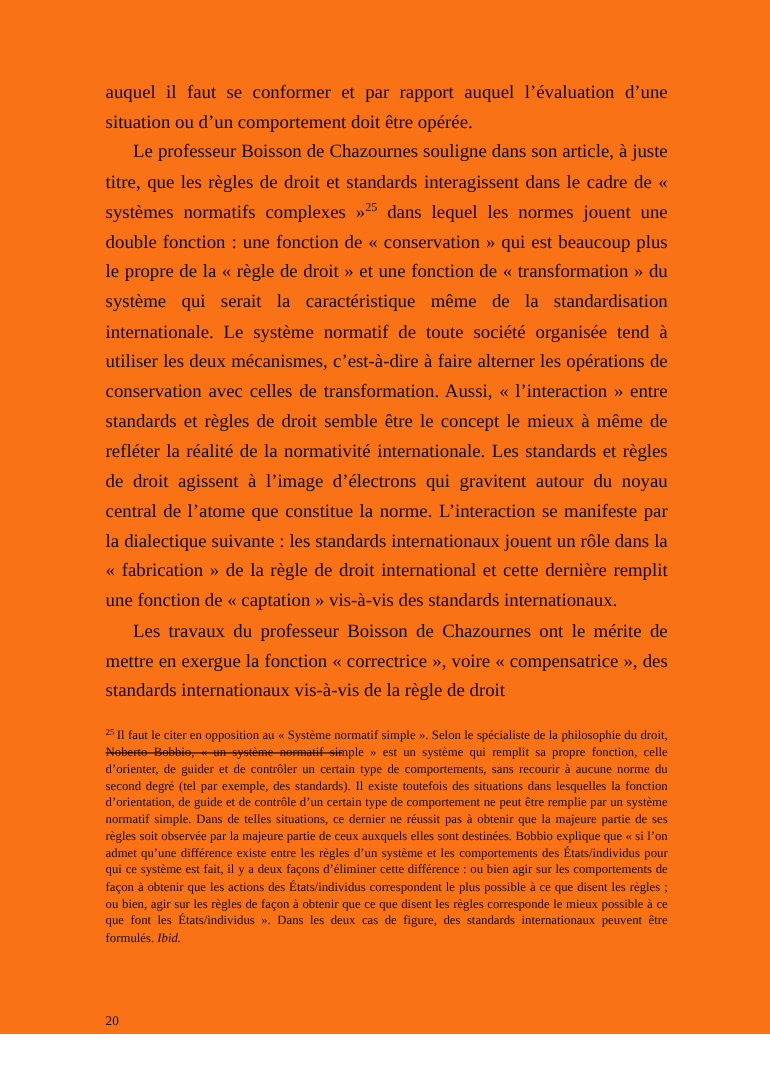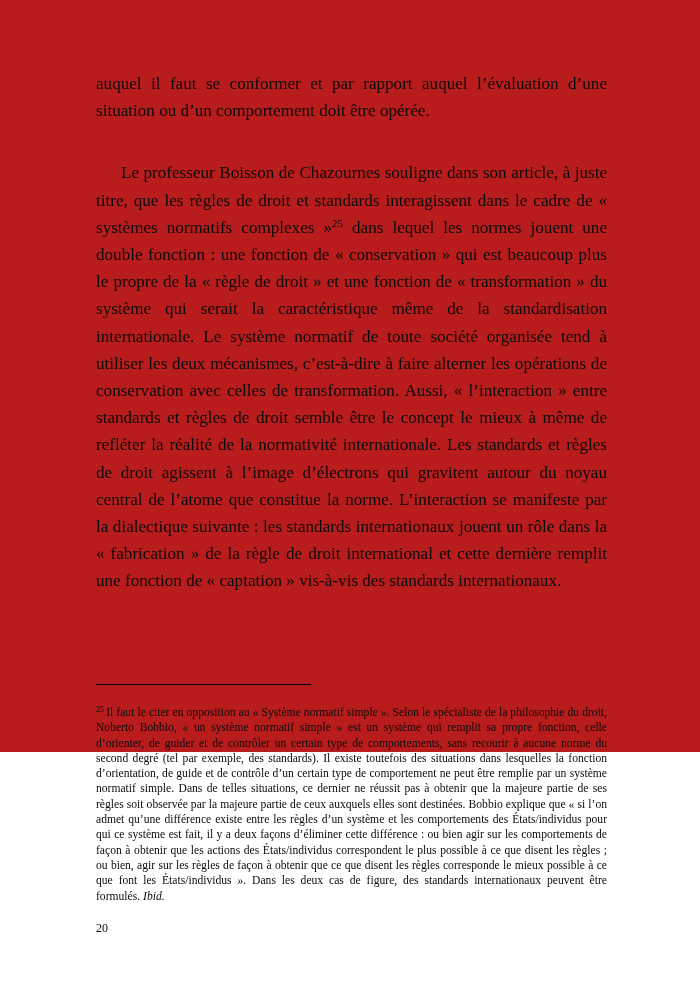--- a/index.html
+++ b/index.html
@@ -14,22 +14,22 @@
     font-family: "Liberation Serif", "DejaVu Serif", serif;
     color: #000000;
     overflow: hidden;
   }
 
   .page {
     position: absolute;
     left: 0;
     top: 0;
     width: 700px;
-    height: 752px;
-    background: #b91c1c;
+    height: 940px;
+    background: #f97316;
   }
 
   
   .body-block {
     position: absolute;
     left: 96px;
     top: 70px;
     width: 511px;
   }
 
@@ -37,21 +37,20 @@
     margin: 0;
     font-size: 17.1px;
     line-height: 27.2px;
     text-align: justify;
     text-justify: inter-word;
     hyphens: none;
     color: #0b0b0b;
   }
   .para.indent {
     text-indent: 25px;
-    margin-top: 35px;
   }
 
   sup.fnmark {
     font-size: 11px;
     line-height: 0;
     vertical-align: 0.56em;
   }
 
   
   .footnote-rule {
@@ -59,21 +58,21 @@
     left: 96px;
     top: 684px;
     width: 215px;
     height: 0;
     border-top: 1.3px solid #000000;
   }
 
   .footnote-block {
     position: absolute;
     left: 96px;
-    top: 705px;
+    top: 661px;
     width: 511px;
   }
 
   .footnote {
     margin: 0;
     font-size: 11.6px;
     line-height: 15.3px;
     text-align: justify;
     text-justify: inter-word;
     hyphens: none;
@@ -103,20 +102,21 @@
 <body>
 
 <div class="page">
 
   <div class="body-block">
 
     <p class="para">auquel il faut se conformer et par rapport auquel l’évaluation d’une situation ou d’un comportement doit être opérée.</p>
 
     <p class="para indent"><span>Le professeur Boisson de Chazournes souligne dans son article, à juste titre, que les règles de droit et standards interagissent dans le cadre de « systèmes normatifs complexes »</span><sup class="fnmark">25</sup><span> dans lequel les normes jouent une double fonction : une fonction de « conservation » qui est beaucoup plus le propre de la « règle de droit » et une fonction de « transformation » du système qui serait la caractéristique même de la standardisation internationale. Le système normatif de toute société organisée tend à utiliser les deux mécanismes, c’est-à-dire à faire alterner les opérations de conservation avec celles de transformation. Aussi, « l’interaction » entre standards et règles de droit semble être le concept le mieux à même de refléter la réalité de la normativité internationale. Les standards et règles de droit agissent à l’image d’électrons qui gravitent autour du noyau central de l’atome que constitue la norme. L’interaction se manifeste par la dialectique suivante : les standards internationaux jouent un rôle dans la « fabrication » de la règle de droit international et cette dernière remplit une fonction de « captation » vis-à-vis des standards internationaux.</span></p>
 
+    <p class="para indent">Les travaux du professeur Boisson de Chazournes ont le mérite de mettre en exergue la fonction « correctrice », voire « compensatrice », des standards internationaux vis-à-vis de la règle de droit</p>
 
   </div>
 
   <div class="footnote-rule"></div>
 
   <div class="footnote-block">
     <p class="footnote"><sup class="fnnum">25</sup><span>Il faut le citer en opposition au « Système normatif simple ». Selon le spécialiste de la philosophie du droit, Noberto Bobbio, « un système normatif simple » est un système qui remplit sa propre fonction, celle d’orienter, de guider et de contrôler un certain type de comportements, sans recourir à aucune norme du second degré (tel par exemple, des standards). Il existe toutefois des situations dans lesquelles la fonction d’orientation, de guide et de contrôle d’un certain type de comportement ne peut être remplie par un système normatif simple. Dans de telles situations, ce dernier ne réussit pas à obtenir que la majeure partie de ses règles soit observée par la majeure partie de ceux auxquels elles sont destinées. Bobbio explique que « si l’on admet qu’une différence existe entre les règles d’un système et les comportements des États/individus pour qui ce système est fait, il y a deux façons d’éliminer cette différence : ou bien agir sur les comportements de façon à obtenir que les actions des États/individus correspondent le plus possible à ce que disent les règles ; ou bien, agir sur les règles de façon à obtenir que ce que disent les règles corresponde le mieux possible à ce que font les États/individus ». Dans les deux cas de figure, des standards internationaux peuvent être formulés. </span><span class="ibid">Ibid.</span></p>
   </div>
 
   <div class="page-number">20</div>

